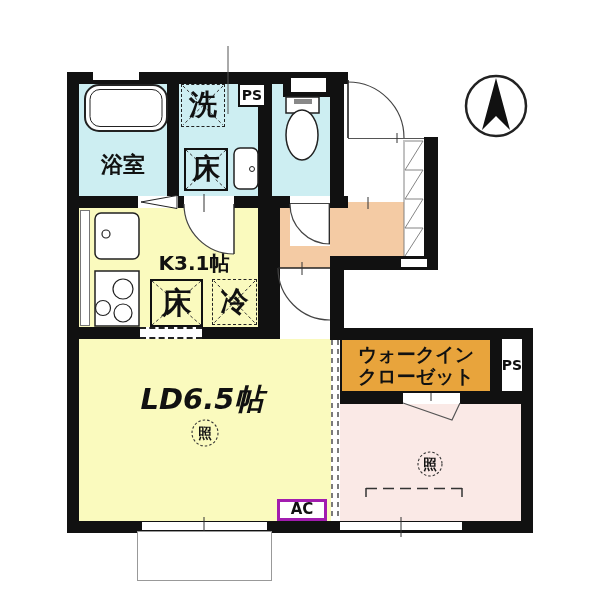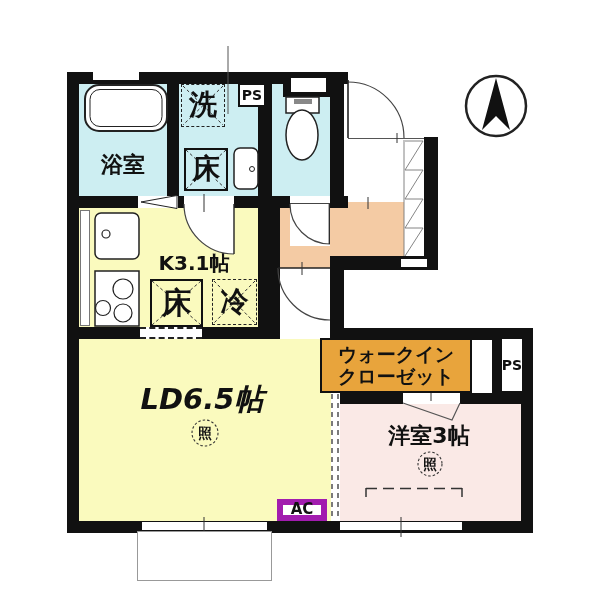--- a/index.html
+++ b/index.html
@@ -185,33 +185,32 @@
   </div>
   <div class="boxtxt" style="left:238px;top:83px;width:28px;height:24px;background:#fff;border:2px solid #111;box-sizing:border-box;font-size:14px;">
     <span>PS</span>
   </div>
   <div class="solidbox boxtxt" style="left:150px;top:279px;width:53px;height:48px;font-size:30px;">
     <span>床</span>
   </div>
   <div class="dashedbox boxtxt" style="left:212px;top:279px;width:45px;height:46px;font-size:28px;">
     <span>冷</span>
   </div>
-  <div class="boxtxt" style="left:320px;top:338px;width:152px;height:55px;background:#e8a43c;border:2.5px solid #111;box-sizing:border-box;font-size:19px;flex-direction:column;">
+  <div class="boxtxt" style="left:340px;top:338px;width:152px;height:55px;background:#e8a43c;border:2.5px solid #111;box-sizing:border-box;font-size:19px;flex-direction:column;">
     <span>ウォークイン</span>
     <span>クローゼット</span>
   </div>
   <div class="boxtxt" style="left:500px;top:337px;width:24px;height:56px;background:#fff;border:2.5px solid #111;box-sizing:border-box;font-size:14px;">
     <span>PS</span>
   </div>
-  <div class="boxtxt" style="left:277px;top:499px;width:50px;height:22px;background:#fff;border:6px solid #a21caf;box-sizing:border-box;font-size:15px;">
+  <div class="boxtxt" style="left:277px;top:499px;width:50px;height:22px;background:#fff;border:3px solid #a21caf;box-sizing:border-box;font-size:15px;">
     <span>AC</span>
   </div>
 
   <div class="abs" style="left:137px;top:531px;width:135px;height:50px;background:#fff;border:1px solid #999;box-sizing:border-box;"></div>
 
   <div class="lbl" style="left:123px;top:165px;font-size:22px;">浴室</div>
   <div class="lbl" style="left:194px;top:263px;font-size:20px;">K3.1帖</div>
   <div class="lbl" style="left:202px;top:399px;font-size:29px;font-style:italic;">LD6.5帖</div>
   <div class="lbl" style="left:205px;top:433px;font-size:14px;">照</div>
-  <div class="lbl" style="left:429px;top:436px;font-size:22px;">洋室3帖</div>
   <div class="lbl" style="left:430px;top:464px;font-size:14px;">照</div>
 
 </div>
 
 </body></html>

